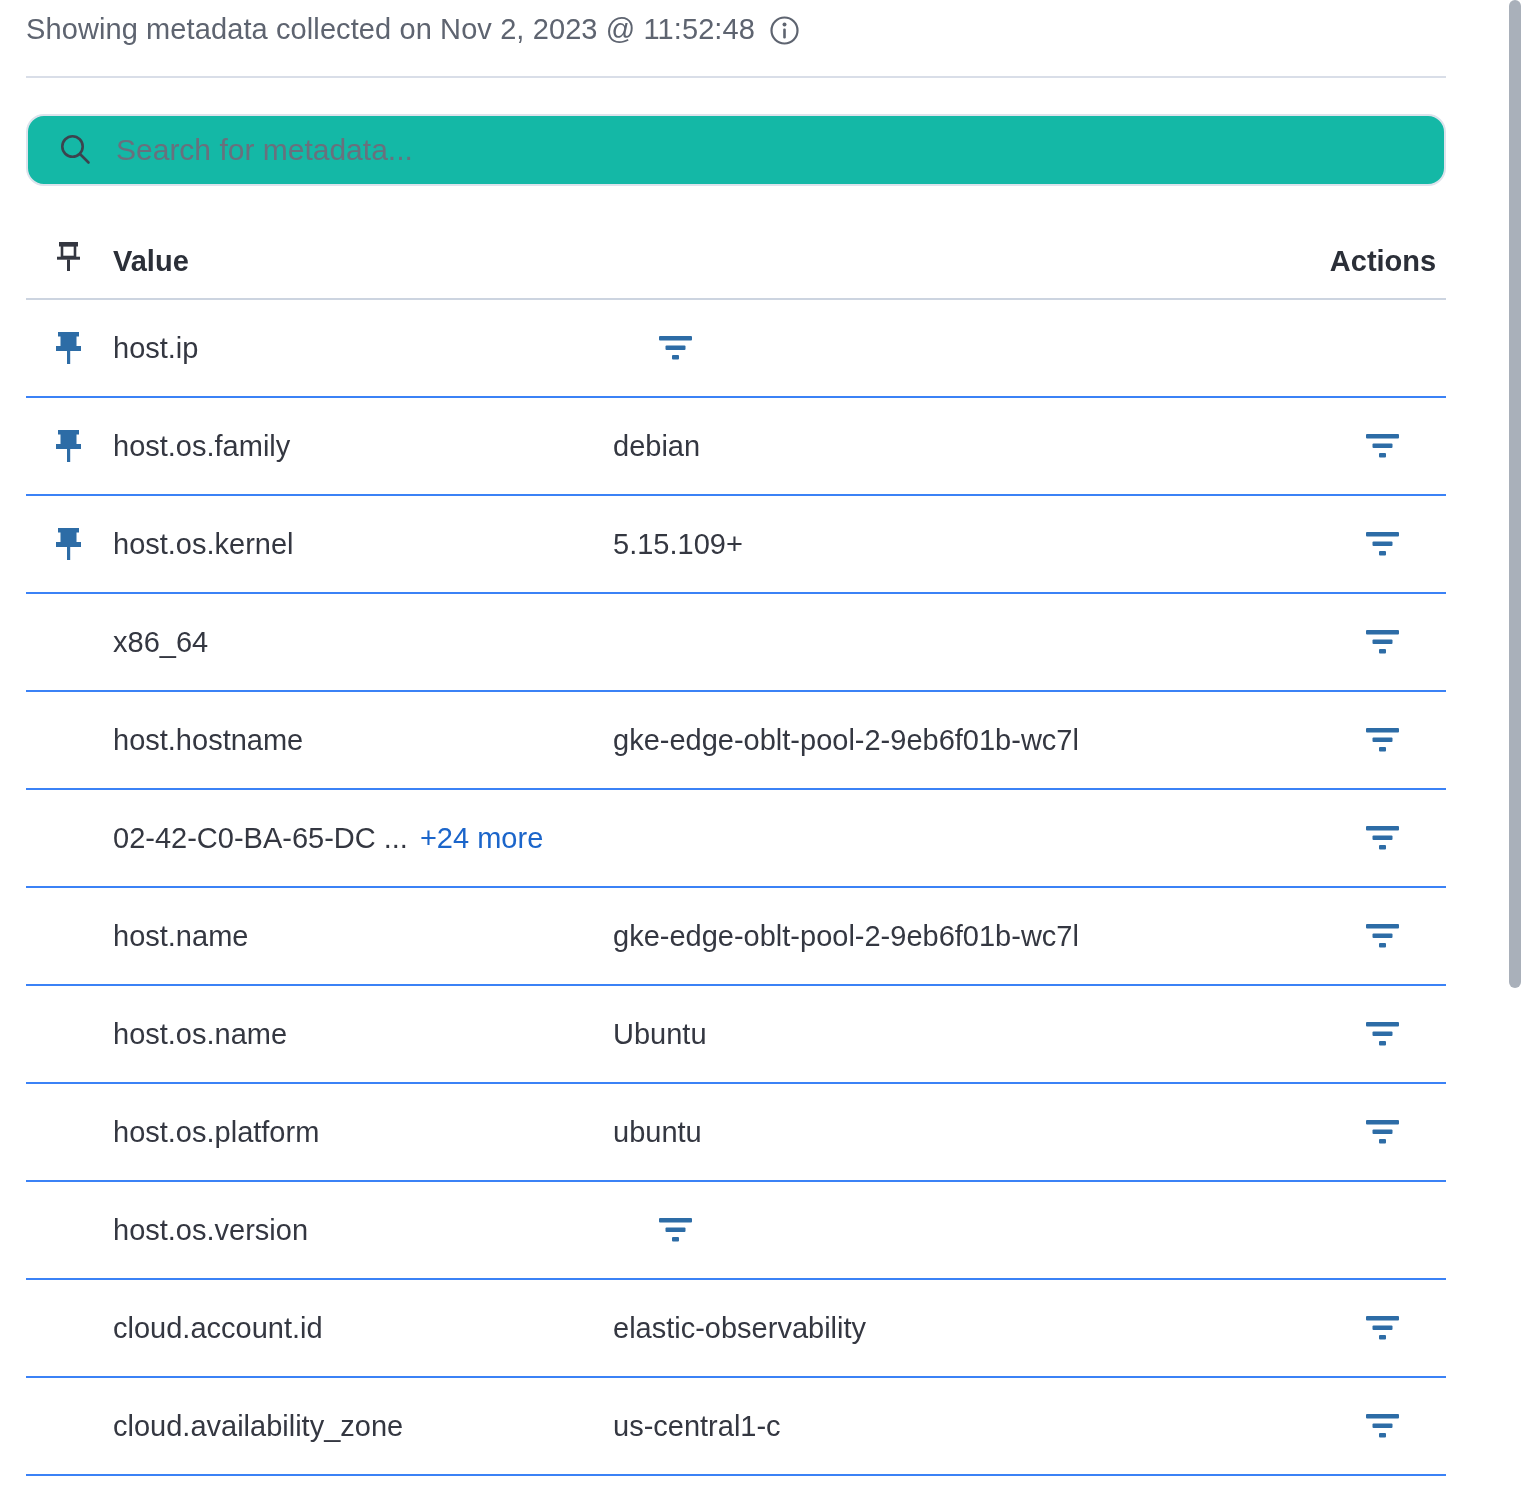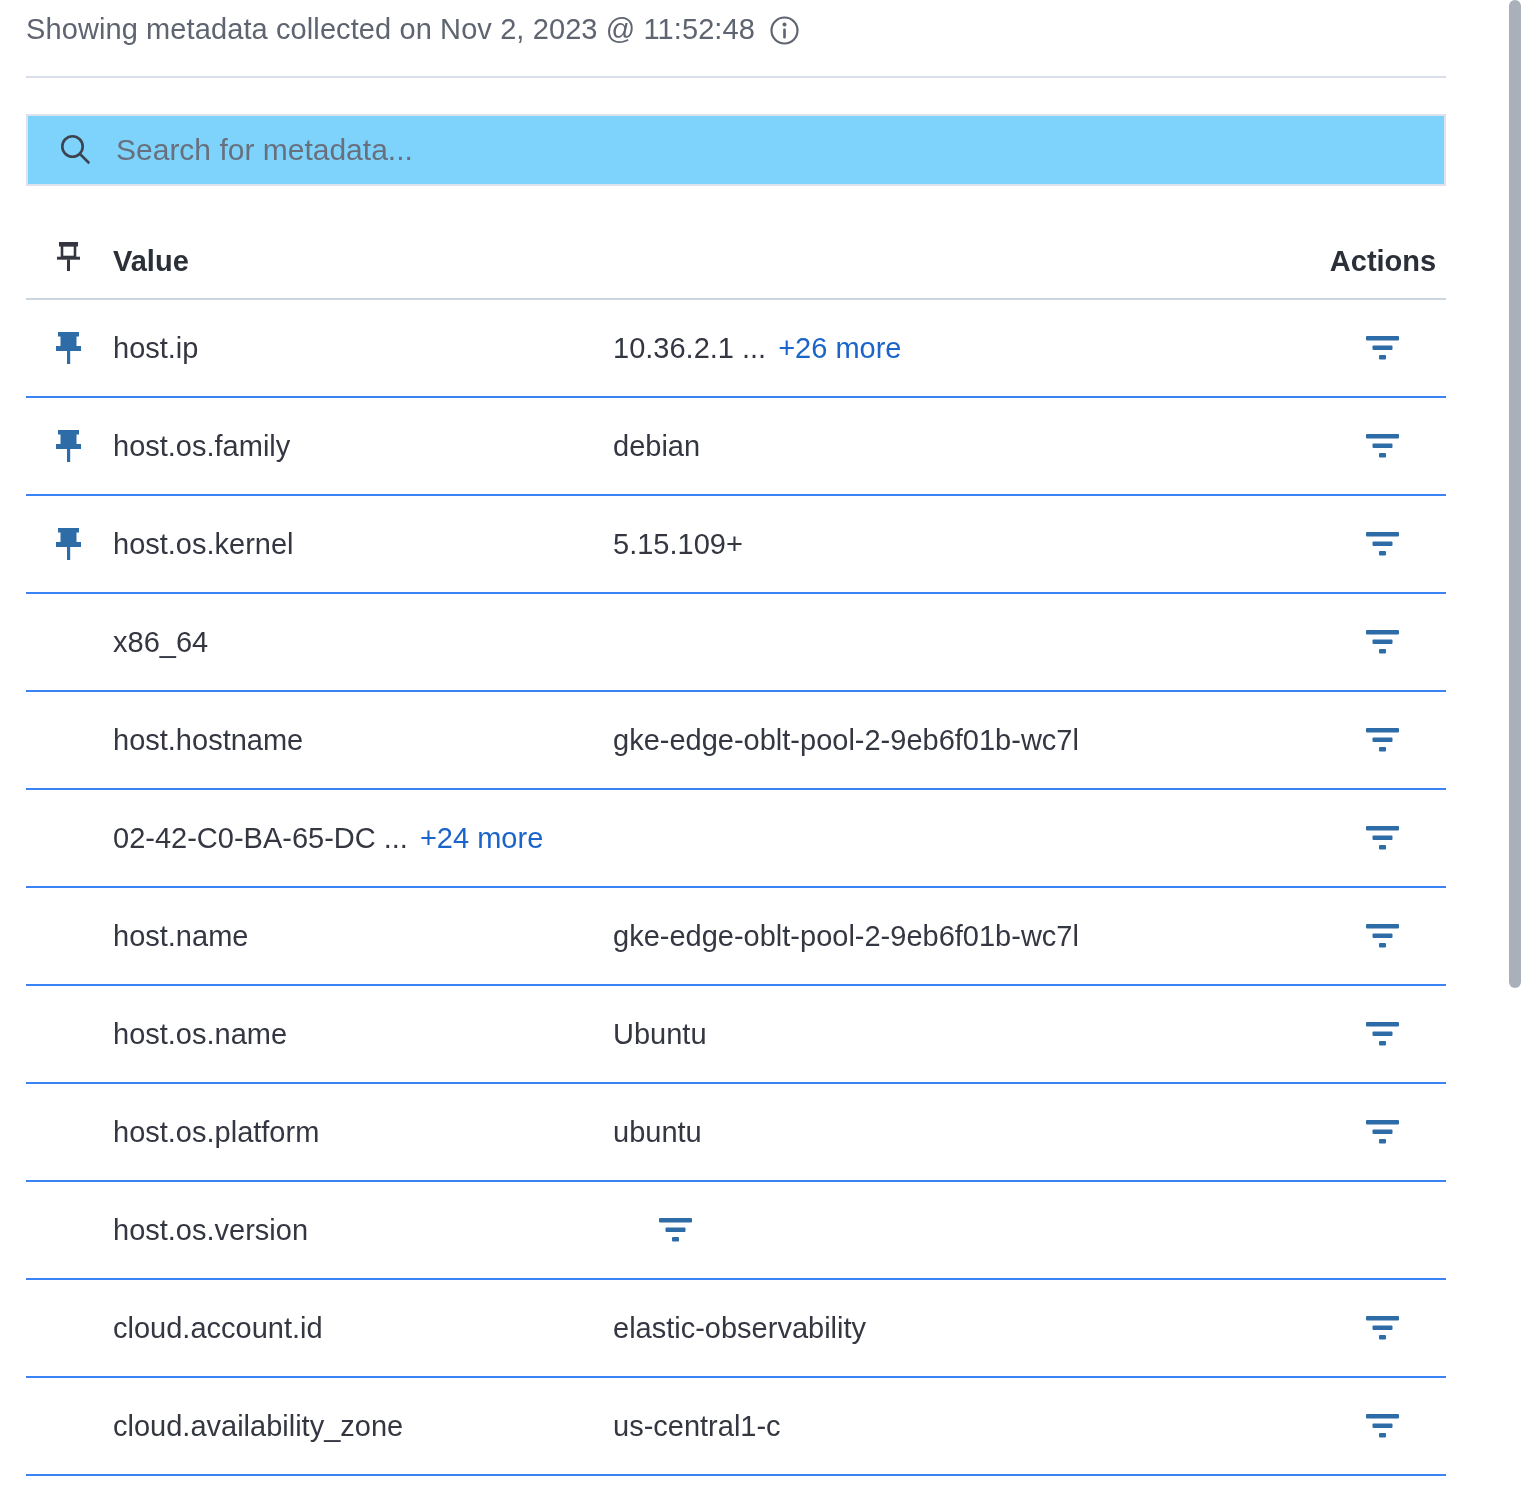--- a/index.html
+++ b/index.html
@@ -9,22 +9,22 @@
   .content { width: 1420px; margin-left: 26px; }
 
   
   .status-row { margin-top: 10px; height: 38px; display: flex; align-items: center; gap: 14px; }
   .status-text { font-size: 29px; color: #5e6470; letter-spacing: 0.1px; }
   .info-icon { display: inline-flex; align-items: center; margin-top: 2px; cursor: pointer; }
 
   .top-divider { margin-top: 28px; height: 2px; background: #d9dee8; width: 1420px; }
 
   
-  .search-box { margin-top: 36px; width: 1420px; height: 72px; background: #7dd3fc;
-    border: 2px solid #dde3ec; border-radius: 0; display: flex; align-items: center; padding: 0 24px; }
+  .search-box { margin-top: 36px; width: 1420px; height: 72px; background: #14b8a6;
+    border: 2px solid #dde3ec; border-radius: 18px; display: flex; align-items: center; padding: 0 24px; }
   .search-icon { display: inline-flex; margin: 0 22px 0 6px; }
   .search-input { flex: 1; border: none; outline: none; background: transparent;
     font-size: 30px; color: #343741; font-family: inherit; }
   .search-input::placeholder { color: #69707d; opacity: 1; }
 
   
   .thead { margin-top: 38px; height: 76px; display: flex; align-items: center;
     border-bottom: 2px solid #ccd4e0; font-weight: 700; font-size: 29px; color: #2b2f38; }
   .trow { height: 98px; display: flex; align-items: center; border-bottom: 2px solid #3b82f6;
     font-size: 29px; color: #343741; }
@@ -94,24 +94,20 @@
           <rect x="6" y="2" width="21" height="4.5" fill="#2d6ca6"></rect>
           <rect x="8.5" y="4" width="16" height="13" fill="#2d6ca6"></rect>
           <rect x="4" y="16" width="25" height="5" fill="#2d6ca6"></rect>
           <rect x="15" y="21" width="3.2" height="13" fill="#2d6ca6"></rect>
         </svg>
       </span>
     </div>
     <div class="col-field">
       <span>host.ip</span>
     </div>
-    <div class="col-value">
-      <span>10.36.2.1 ...</span>
-      <a class="more-link">+26 more</a>
-    </div>
     <div class="col-actions">
       <span class="filter-btn">
         <svg width="34" height="26" viewBox="0 0 34 26">
           <rect x="0" y="1" width="33" height="4.4" rx="1" fill="#2d6ca6"></rect>
           <rect x="6.5" y="10.5" width="20" height="4.4" rx="1" fill="#2d6ca6"></rect>
           <rect x="13" y="20" width="7" height="4.4" rx="1" fill="#2d6ca6"></rect>
         </svg>
       </span>
     </div>
   </div>

